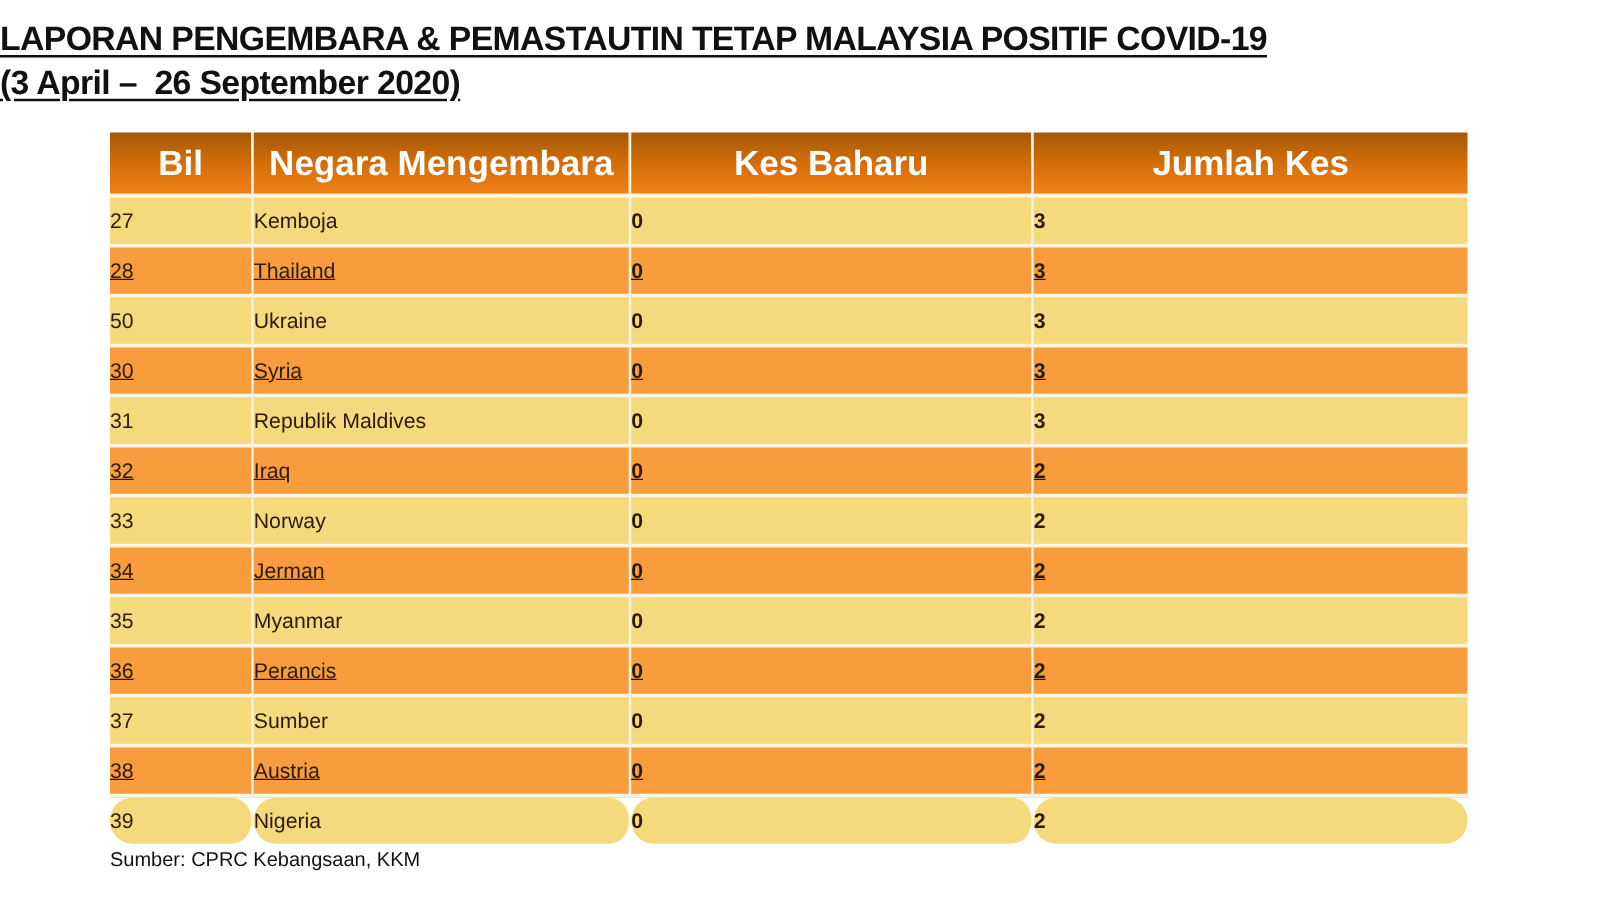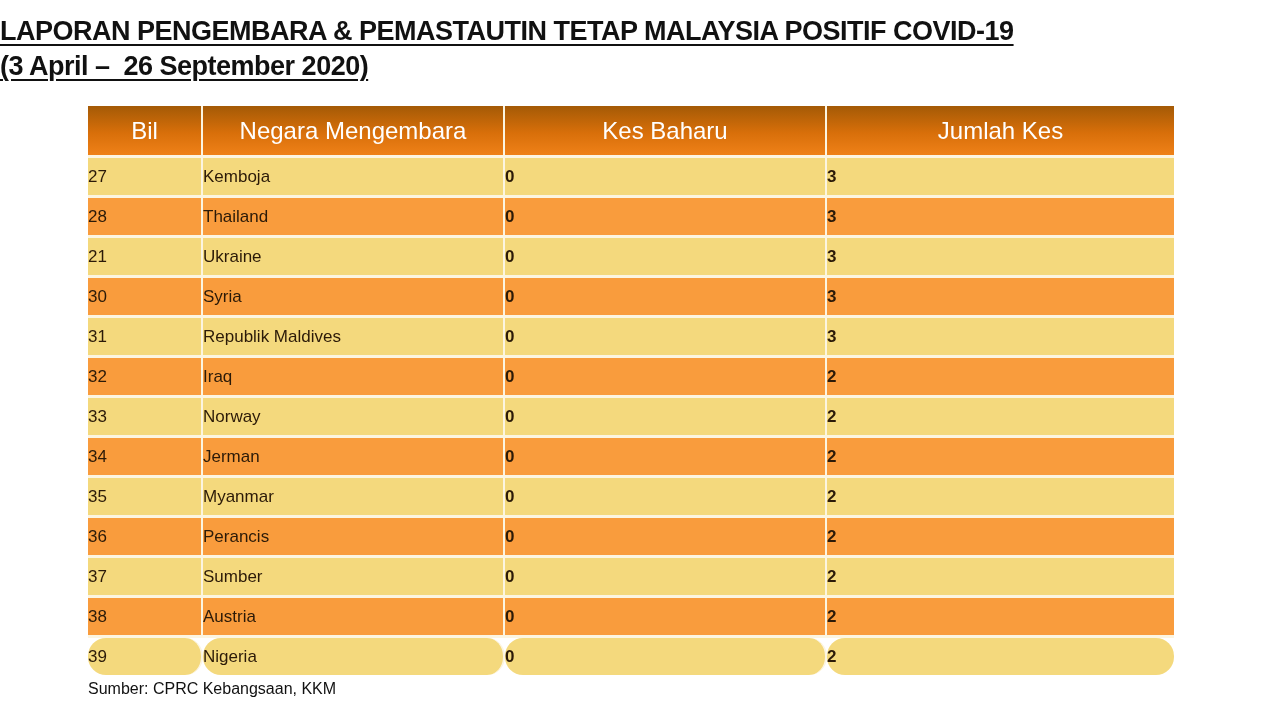--- a/index.html
+++ b/index.html
@@ -40,42 +40,42 @@
     top: 106px;
     width: 1086px;
     border-collapse: separate;
     border-spacing: 0;
     table-layout: fixed;
   }
   .report-table th {
     height: 49px;
     background: linear-gradient(180deg, var(--header-top, #a45a06) 0%, var(--header-mid, #d86f0a) 55%, var(--header-bottom, #ef8118) 100%);
     color: var(--header-text, #ffffff);
-    font-size: 24px;
-    font-weight: 400;
+    font-size: 28px;
+    font-weight: 700;
     text-align: center;
     vertical-align: middle;
     border-right: 2px solid var(--grid-line, #fcf5e1);
     border-bottom: 3px solid var(--grid-line, #fcf5e1);
     padding: 0;
   }
   .report-table th:last-child { border-right: none; }
   .report-table td {
     height: 37px;
     font-size: 17px;
     color: var(--body-text, #2b1a08);
     vertical-align: middle;
     border-right: 2px solid var(--grid-line, #fcf5e1);
     border-bottom: 3px solid var(--grid-line, #fcf5e1);
     padding: 0;
   }
   .report-table td:last-child { border-right: none; }
   .report-table tr:last-child td { border-bottom: none; border-radius: 18px; }
   .report-table tr.row-light td { background: var(--row-light, #f4d97d); }
-  .report-table tr.row-orange td { background: var(--row-orange, #f99c3d); }
+  .report-table tr.row-orange td { background: var(--row-orange, #f99c3d); text-decoration: underline; }
   .report-table td.col-baharu,
   .report-table td.col-jumlah { font-weight: 700; }
   .source-note {
     position: absolute;
     left: 88px;
     top: 680px;
     font-size: 16px;
     color: #111111;
   }
 </style>
@@ -111,21 +111,21 @@
           <td class="col-baharu">0</td>
           <td class="col-jumlah">3</td>
         </tr>
         <tr class="row-orange">
           <td class="col-bil">28</td>
           <td class="col-negara">Thailand</td>
           <td class="col-baharu">0</td>
           <td class="col-jumlah">3</td>
         </tr>
         <tr class="row-light">
-          <td class="col-bil">21</td>
+          <td class="col-bil">50</td>
           <td class="col-negara">Ukraine</td>
           <td class="col-baharu">0</td>
           <td class="col-jumlah">3</td>
         </tr>
         <tr class="row-orange">
           <td class="col-bil">30</td>
           <td class="col-negara">Syria</td>
           <td class="col-baharu">0</td>
           <td class="col-jumlah">3</td>
         </tr>

